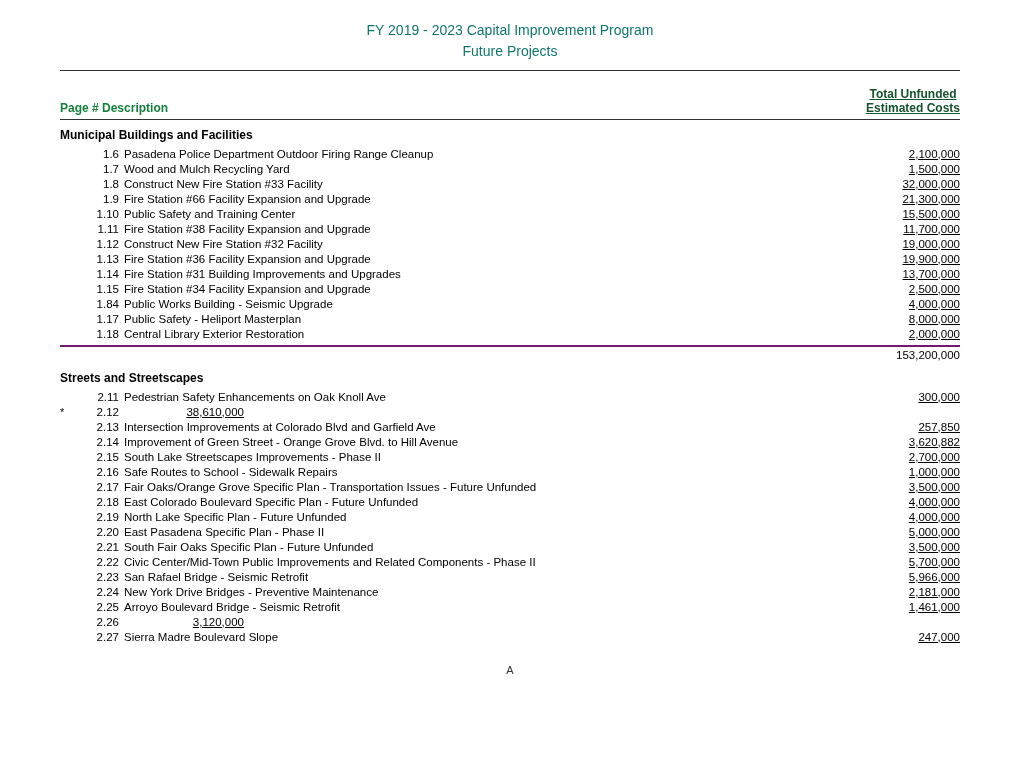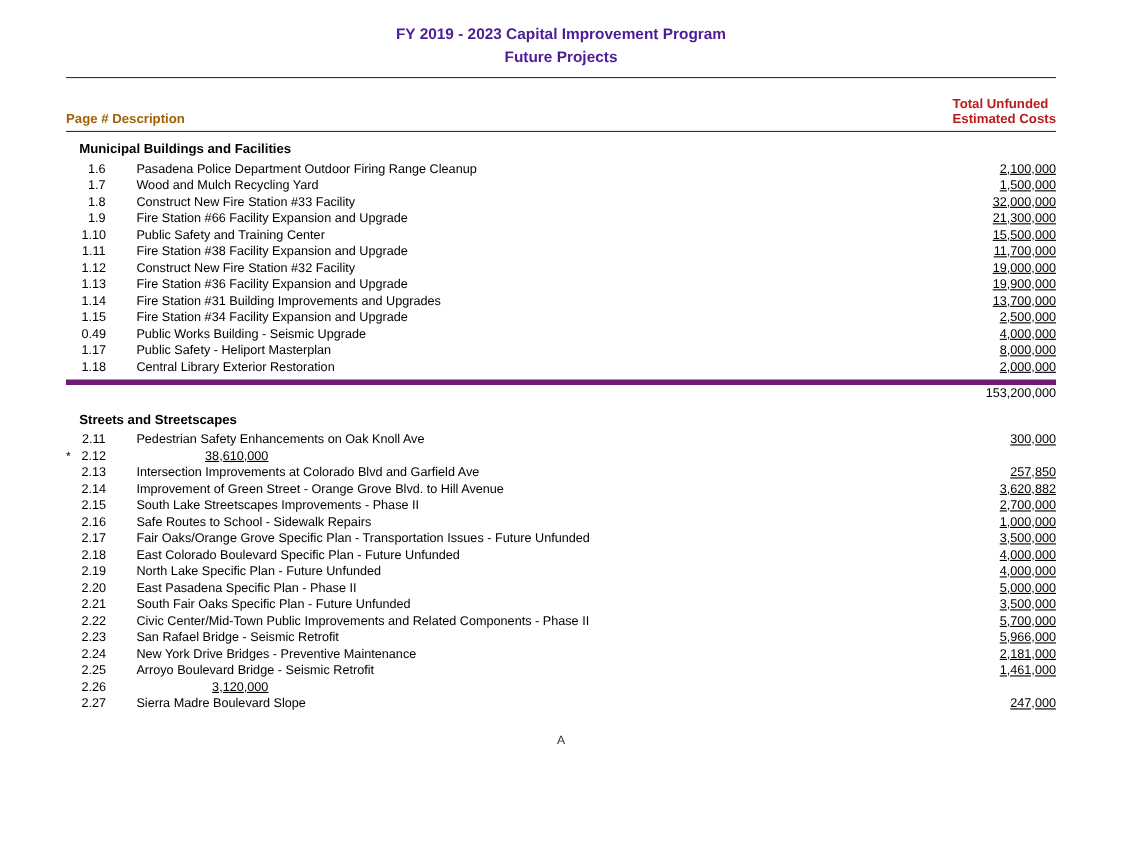--- a/index.html
+++ b/index.html
@@ -7,87 +7,88 @@
       font-family: Arial, sans-serif;
       font-size: 12px;
       background: #fff;
       color: #000;
       width: 1020px;
       min-height: 781px;
       padding: 20px 60px 40px 60px;
     }
     .page-title {
       text-align: center;
-      color: #4c1d95;
+      color: #0f766e;
       font-size: 14px;
-      font-weight: bold;
+      font-weight: normal;
       margin-bottom: 4px;
       line-height: 1.5;
     }
     .header-divider {
       border: none;
       border-top: 1.5px solid #333;
       margin: 8px 0 16px 0;
     }
     .col-headers {
       display: flex;
       justify-content: space-between;
       align-items: flex-end;
       padding-bottom: 4px;
       border-bottom: 1.5px solid #333;
       margin-bottom: 4px;
     }
     .col-header-left {
-      color: #a16207;
+      color: #15803d;
       font-weight: bold;
       font-size: 12px;
     }
     .col-header-right {
-      color: #b91c1c;
+      color: #14532d;
       font-weight: bold;
       font-size: 12px;
-      text-align: left;
+      text-align: center;
+      text-decoration: underline;
     }
     .section-title {
       font-weight: bold;
       font-size: 12px;
-      margin: 8px 0 4px 12px;
+      margin: 8px 0 4px 0;
     }
     .data-row {
       display: flex;
       align-items: baseline;
       padding: 1.5px 0;
     }
     .row-star {
       width: 14px;
       font-size: 11px;
       flex-shrink: 0;
     }
     .row-page {
       width: 50px;
       text-align: right;
-      padding-right: 28px;
+      padding-right: 5px;
       flex-shrink: 0;
       font-size: 11.5px;
     }
     .row-desc {
       flex: 1;
       font-size: 11.5px;
     }
     .row-amount {
       width: 120px;
       text-align: right;
       font-size: 11.5px;
       flex-shrink: 0;
       text-decoration: underline;
     }
     .subtotal-row {
       display: flex;
       justify-content: flex-end;
-      border-top: 5px solid #701a75;
+      border-top: 2px solid #701a75;
       margin: 4px 0 10px 0;
       padding-top: 2px;
     }
     .subtotal-amount {
       width: 120px;
       text-align: right;
       font-size: 11.5px;
       font-weight: normal;
     }
     .page-footer {
@@ -174,21 +175,21 @@
       <div class="row-amount">13,700,000</div>
     </div>
     <div class="data-row">
       <div class="row-star"></div>
       <div class="row-page">1.15</div>
       <div class="row-desc">Fire Station #34 Facility Expansion and Upgrade</div>
       <div class="row-amount">2,500,000</div>
     </div>
     <div class="data-row">
       <div class="row-star"></div>
-      <div class="row-page">0.49</div>
+      <div class="row-page">1.84</div>
       <div class="row-desc">Public Works Building - Seismic Upgrade</div>
       <div class="row-amount">4,000,000</div>
     </div>
     <div class="data-row">
       <div class="row-star"></div>
       <div class="row-page">1.17</div>
       <div class="row-desc">Public Safety - Heliport Masterplan</div>
       <div class="row-amount">8,000,000</div>
     </div>
     <div class="data-row">

